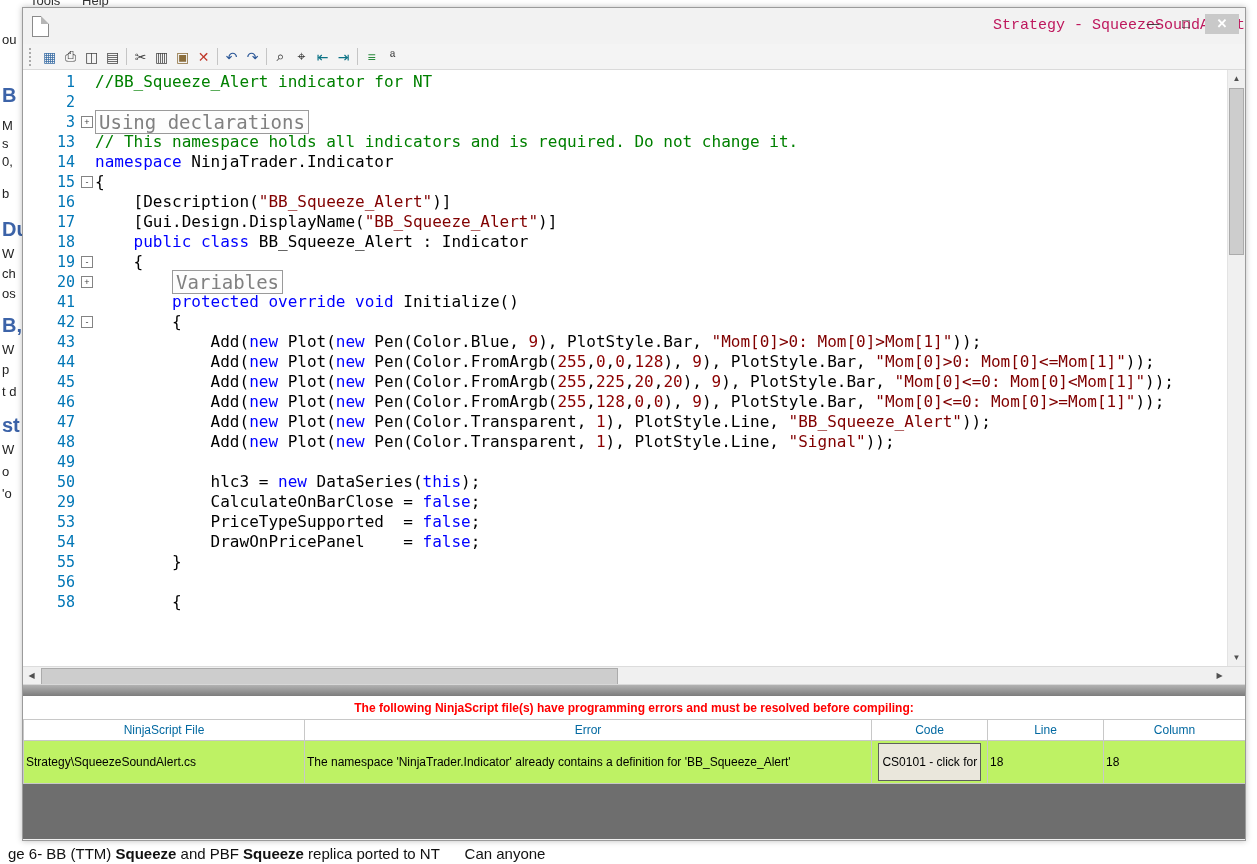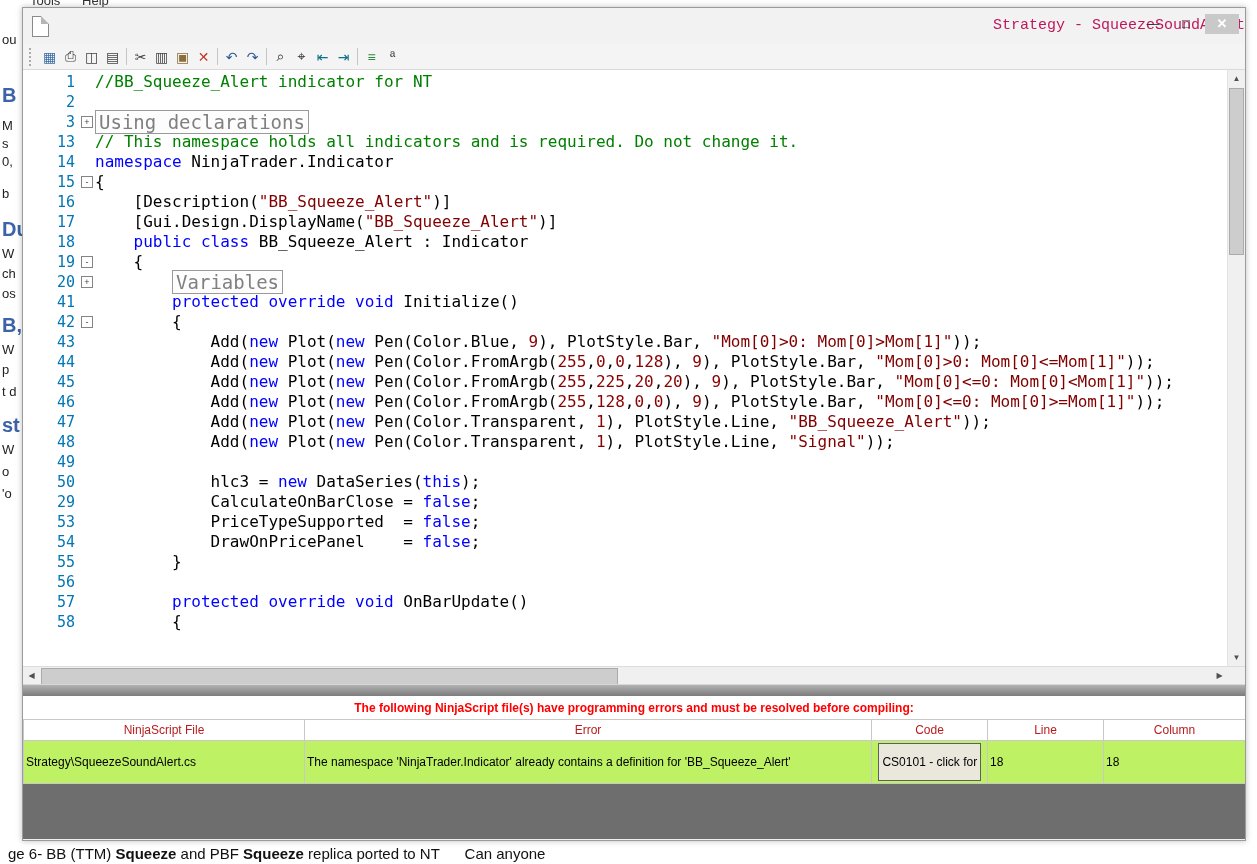--- a/index.html
+++ b/index.html
@@ -67,21 +67,21 @@
 
   
   .splitter{position:absolute;left:0;top:676px;width:100%;height:12px;
             background:linear-gradient(#B2B2B2,#7C7C7C);border-top:1px solid #D8D8D8;box-sizing:border-box;}
 
   
   .error-panel{position:absolute;left:0;top:688px;width:100%;height:143px;background:#6E6E6E;overflow:hidden;}
   .error-msg{background:#fff;color:#FF0000;font-weight:bold;font-size:12px;text-align:center;
              padding:5px 0 4px 0;}
   table.errors{border-collapse:collapse;width:1222px;table-layout:fixed;background:#fff;font-size:12px;}
-  table.errors th{border:1px solid #C8C8C8;font-weight:normal;color:#b91c1c;padding:3px 2px;background:#fff;}
+  table.errors th{border:1px solid #C8C8C8;font-weight:normal;color:#0369a1;padding:3px 2px;background:#fff;}
   table.errors td{border:1px solid #C8C8C8;background:#bef264;text-align:left;padding:2px;
                   overflow:hidden;white-space:nowrap;}
   .code-btn{display:block;margin:0 auto;border:1px solid #5F5F5F;background:#EAE7DC;
             padding:11px 3px;font-size:12px;white-space:nowrap;overflow:hidden;width:92%;box-sizing:border-box;}
 </style>
 </head>
 <body>
 
 <div>
   <div class="bg-topmenu">Tools      Help</div>
@@ -165,21 +165,20 @@
         <div class="line"><span class="gutter">46</span><span class="foldcol"></span><span class="codetext"><span class="tok-pl">            Add(</span><span class="tok-kw">new</span><span class="tok-pl"> Plot(</span><span class="tok-kw">new</span><span class="tok-pl"> Pen(Color.FromArgb(</span><span class="tok-nu">255</span><span class="tok-pl">,</span><span class="tok-nu">128</span><span class="tok-pl">,</span><span class="tok-nu">0</span><span class="tok-pl">,</span><span class="tok-nu">0</span><span class="tok-pl">), </span><span class="tok-nu">9</span><span class="tok-pl">), PlotStyle.Bar, </span><span class="tok-st">"Mom[0]&lt;=0: Mom[0]&gt;=Mom[1]"</span><span class="tok-pl">));</span></span></div>
         <div class="line"><span class="gutter">47</span><span class="foldcol"></span><span class="codetext"><span class="tok-pl">            Add(</span><span class="tok-kw">new</span><span class="tok-pl"> Plot(</span><span class="tok-kw">new</span><span class="tok-pl"> Pen(Color.Transparent, </span><span class="tok-nu">1</span><span class="tok-pl">), PlotStyle.Line, </span><span class="tok-st">"BB_Squeeze_Alert"</span><span class="tok-pl">));</span></span></div>
         <div class="line"><span class="gutter">48</span><span class="foldcol"></span><span class="codetext"><span class="tok-pl">            Add(</span><span class="tok-kw">new</span><span class="tok-pl"> Plot(</span><span class="tok-kw">new</span><span class="tok-pl"> Pen(Color.Transparent, </span><span class="tok-nu">1</span><span class="tok-pl">), PlotStyle.Line, </span><span class="tok-st">"Signal"</span><span class="tok-pl">));</span></span></div>
         <div class="line"><span class="gutter">49</span><span class="foldcol"></span><span class="codetext"></span></div>
         <div class="line"><span class="gutter">50</span><span class="foldcol"></span><span class="codetext"><span class="tok-pl">            hlc3 = </span><span class="tok-kw">new</span><span class="tok-pl"> DataSeries(</span><span class="tok-kw">this</span><span class="tok-pl">);</span></span></div>
         <div class="line"><span class="gutter">29</span><span class="foldcol"></span><span class="codetext"><span class="tok-pl">            CalculateOnBarClose = </span><span class="tok-kw">false</span><span class="tok-pl">;</span></span></div>
         <div class="line"><span class="gutter">53</span><span class="foldcol"></span><span class="codetext"><span class="tok-pl">            PriceTypeSupported  = </span><span class="tok-kw">false</span><span class="tok-pl">;</span></span></div>
         <div class="line"><span class="gutter">54</span><span class="foldcol"></span><span class="codetext"><span class="tok-pl">            DrawOnPricePanel    = </span><span class="tok-kw">false</span><span class="tok-pl">;</span></span></div>
         <div class="line"><span class="gutter">55</span><span class="foldcol"></span><span class="codetext"><span class="tok-pl">        }</span></span></div>
         <div class="line"><span class="gutter">56</span><span class="foldcol"></span><span class="codetext"></span></div>
-        <div class="line"><span class="gutter">57</span><span class="foldcol"></span><span class="codetext"><span class="tok-pl">        </span><span class="tok-kw">protected</span><span class="tok-pl"> </span><span class="tok-kw">override</span><span class="tok-pl"> </span><span class="tok-kw">void</span><span class="tok-pl"> OnBarUpdate()</span></span></div>
         <div class="line"><span class="gutter">58</span><span class="foldcol"></span><span class="codetext"><span class="tok-pl">        {</span></span></div>
       </div>
     <div class="vscroll">
       <div class="vs-arrow vs-up">▲</div>
       <div class="vs-thumb"></div>
       <div class="vs-arrow vs-down">▼</div>
     </div>
   </div>
 
   <div class="hscroll">

